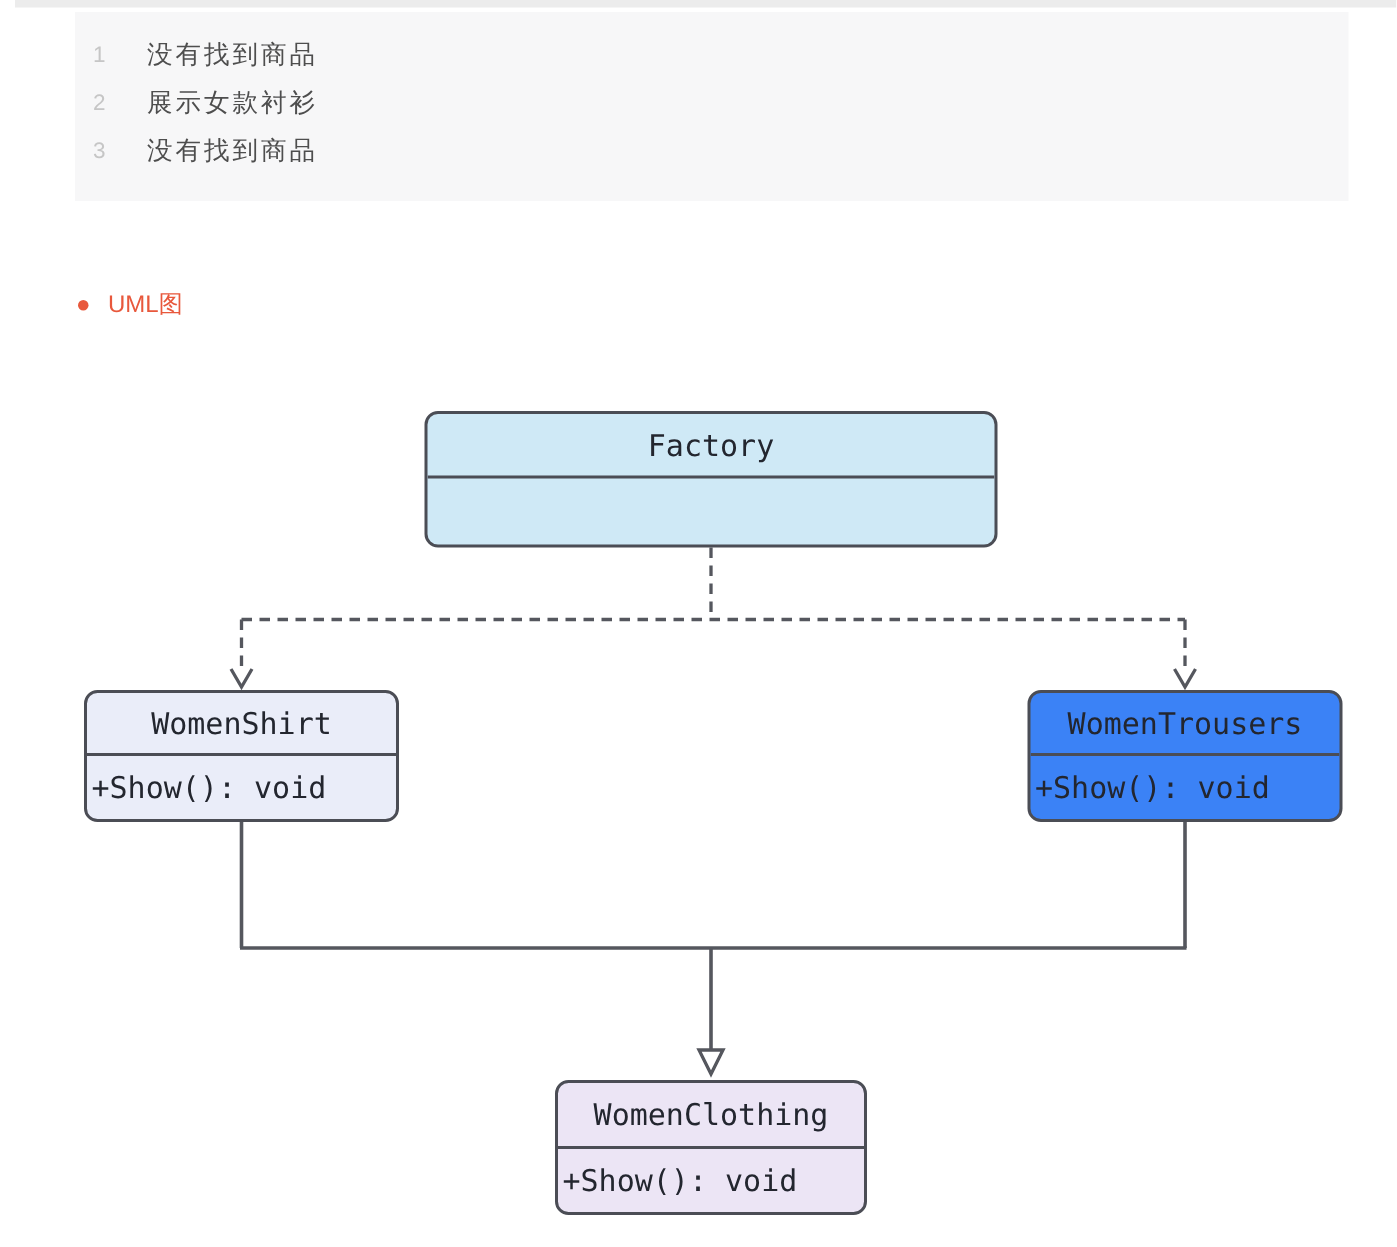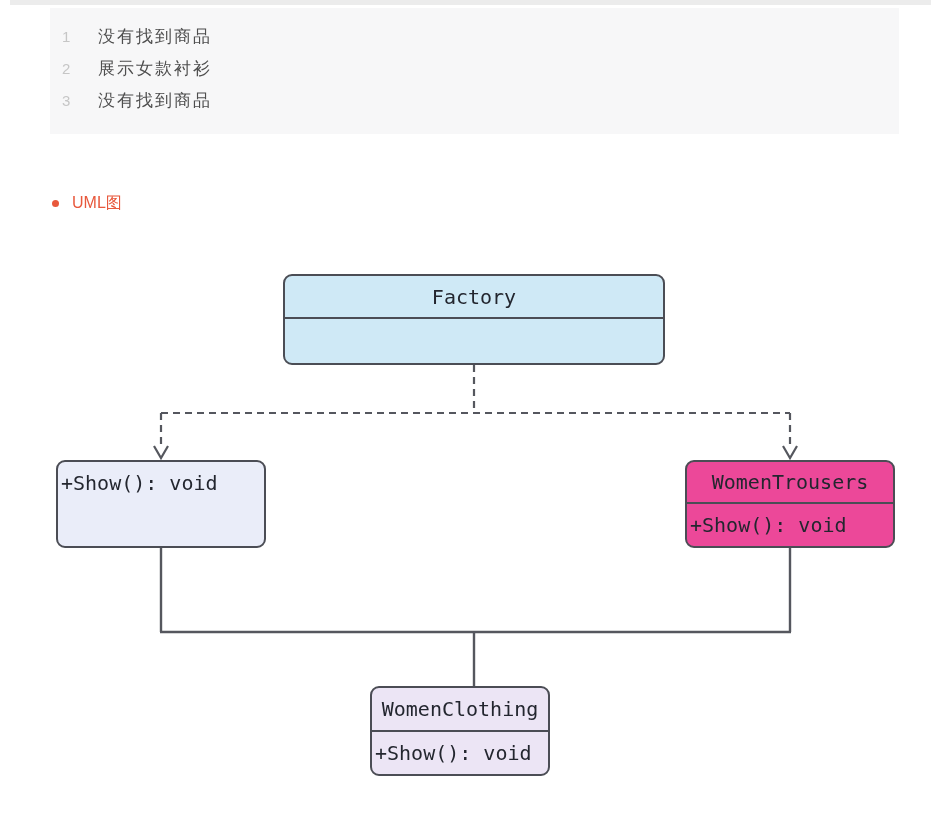--- a/index.html
+++ b/index.html
@@ -40,21 +40,21 @@
   }
   .box-factory{left:283px;top:274px;width:382px;height:91px;}
   .box-factory .uml-title{height:43px;}
   .box-factory .uml-method{height:44px;}
   .box-shirt{left:56px;top:460px;width:210px;height:88px;}
   .box-shirt .uml-title{height:42px;}
   .box-shirt .uml-method{height:42px;}
   .box-trousers{left:685px;top:460px;width:210px;height:88px;}
   .box-trousers .uml-title{height:42px;}
   .box-trousers .uml-method{height:42px;}
-  .box-clothing{left:370px;top:686px;width:180px;height:90px;}
+  .box-clothing{left:370px;top:720px;width:208px;height:90px;}
   .box-clothing .uml-title{height:44px;}
   .box-clothing .uml-method{height:42px;}
   svg{position:absolute;left:0;top:0;}
 </style>
 </head>
 <body>
 
 <div class="top-strip"></div>
 
 <div class="code-block">
@@ -100,24 +100,25 @@
     </g>
 
     <path d="M474 716 L466 700 L482 700 Z" fill="#ffffff" stroke="#55575e" stroke-width="2.2"></path>
   </svg>
 
   <div class="uml-box box-factory" style="background: rgb(207, 233, 246);">
     <div class="uml-title">Factory</div>
   </div>
 
   <div class="uml-box box-shirt" style="background: rgb(234, 237, 249);">
+    <div class="uml-title">WomenShirt</div>
     <div class="uml-method">+Show(): void</div>
   </div>
 
-  <div class="uml-box box-trousers" style="background: #ec4899;">
+  <div class="uml-box box-trousers" style="background: #3b82f6;">
     <div class="uml-title">WomenTrousers</div>
     <div class="uml-method">+Show(): void</div>
   </div>
 
   <div class="uml-box box-clothing" style="background: rgb(236, 229, 245);">
     <div class="uml-title">WomenClothing</div>
     <div class="uml-method">+Show(): void</div>
   </div>
 </div>
 

